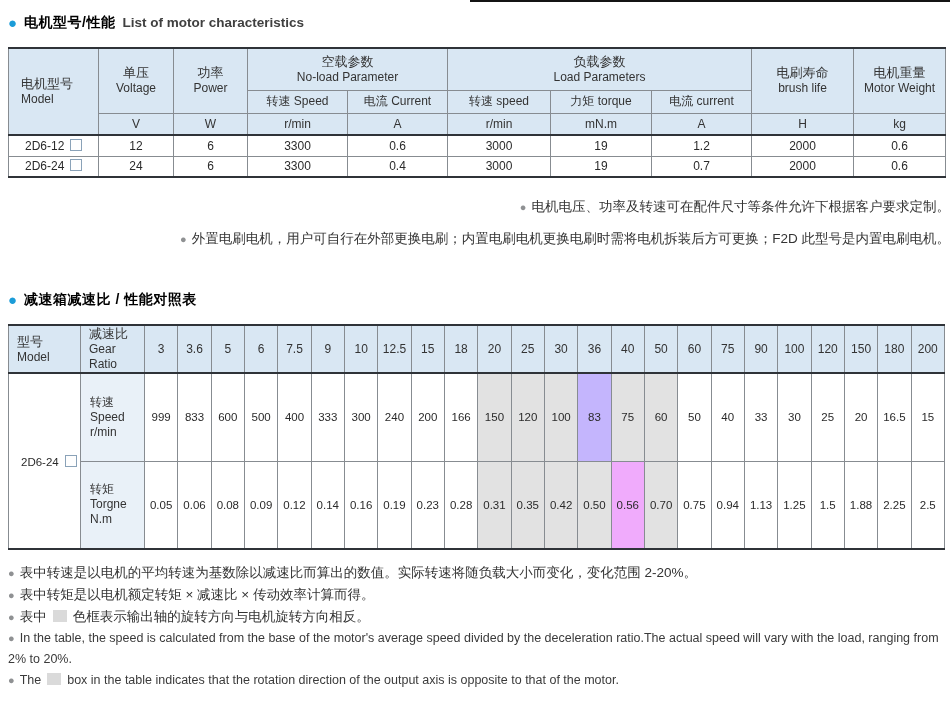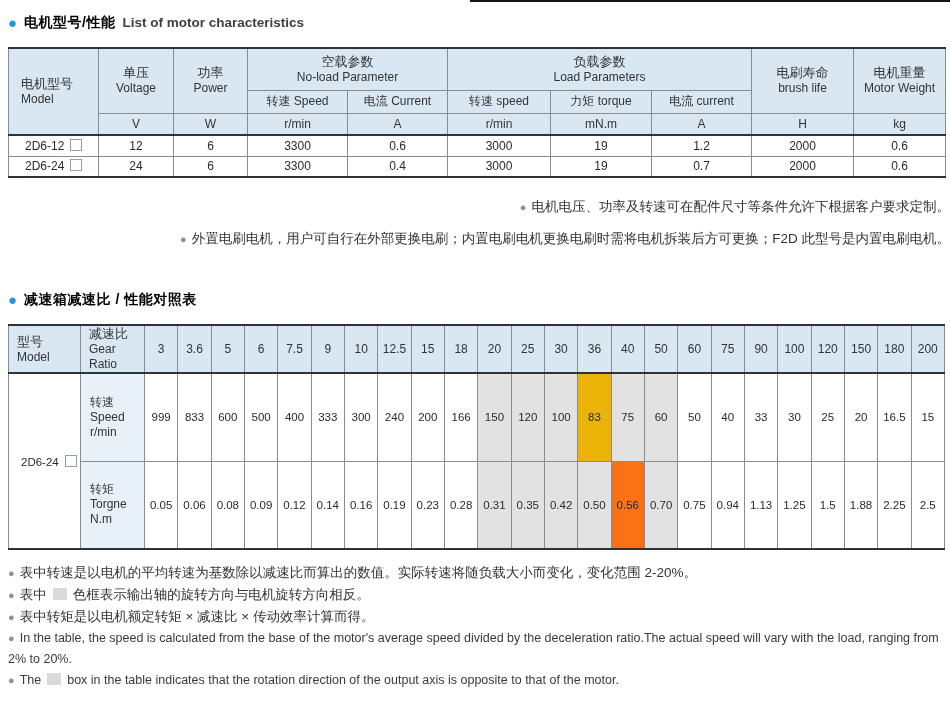--- a/index.html
+++ b/index.html
@@ -235,21 +235,21 @@
           <td>500</td>
           <td>400</td>
           <td>333</td>
           <td>300</td>
           <td>240</td>
           <td>200</td>
           <td>166</td>
           <td style="background: rgb(226, 226, 226);">150</td>
           <td style="background: rgb(226, 226, 226);">120</td>
           <td style="background: rgb(226, 226, 226);">100</td>
-          <td style="background: #eab308;">83</td>
+          <td style="background: #c4b5fd;">83</td>
           <td style="background: rgb(226, 226, 226);">75</td>
           <td style="background: rgb(226, 226, 226);">60</td>
           <td>50</td>
           <td>40</td>
           <td>33</td>
           <td>30</td>
           <td>25</td>
           <td>20</td>
           <td>16.5</td>
           <td>15</td>
@@ -267,34 +267,34 @@
           <td>0.12</td>
           <td>0.14</td>
           <td>0.16</td>
           <td>0.19</td>
           <td>0.23</td>
           <td>0.28</td>
           <td style="background: rgb(226, 226, 226);">0.31</td>
           <td style="background: rgb(226, 226, 226);">0.35</td>
           <td style="background: rgb(226, 226, 226);">0.42</td>
           <td style="background: rgb(226, 226, 226);">0.50</td>
-          <td style="background: #f97316;">0.56</td>
+          <td style="background: #f0abfc;">0.56</td>
           <td style="background: rgb(226, 226, 226);">0.70</td>
           <td>0.75</td>
           <td>0.94</td>
           <td>1.13</td>
           <td>1.25</td>
           <td>1.5</td>
           <td>1.88</td>
           <td>2.25</td>
           <td>2.5</td>
         </tr>
     </tbody>
   </table>
 
   <div class="notes gear">
       <div class="note-line zh"><span class="note-bullet">●</span><span>表中转速是以电机的平均转速为基数除以减速比而算出的数值。实际转速将随负载大小而变化，变化范围 2-20%。</span></div>
+      <div class="note-line zh"><span class="note-bullet">●</span><span>表中转矩是以电机额定转矩 × 减速比 × 传动效率计算而得。</span></div>
       <div class="note-line zh"><span class="note-bullet">●</span><span>表中</span><span class="inline-gray-box"></span><span>色框表示输出轴的旋转方向与电机旋转方向相反。</span></div>
-      <div class="note-line zh"><span class="note-bullet">●</span><span>表中转矩是以电机额定转矩 × 减速比 × 传动效率计算而得。</span></div>
       <div class="note-line en"><span class="note-bullet">●</span><span>In the table, the speed is calculated from the base of the motor's average speed  divided by the deceleration ratio.The actual speed will vary with the load, ranging from 2% to 20%.</span></div>
       <div class="note-line en"><span class="note-bullet">●</span><span>The</span><span class="inline-gray-box"></span><span>box in the table indicates that the rotation direction of the output axis is opposite to that of the motor.</span></div>
     </div>
 </div>
 
 </body></html>

